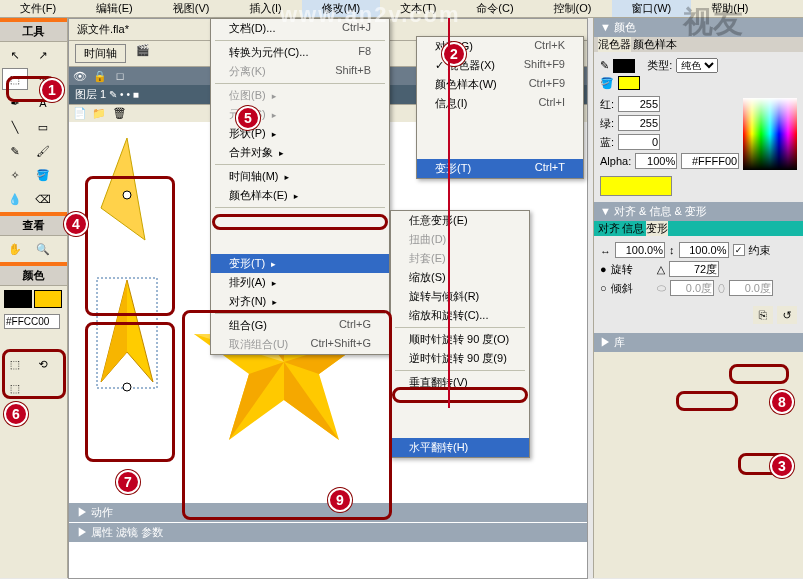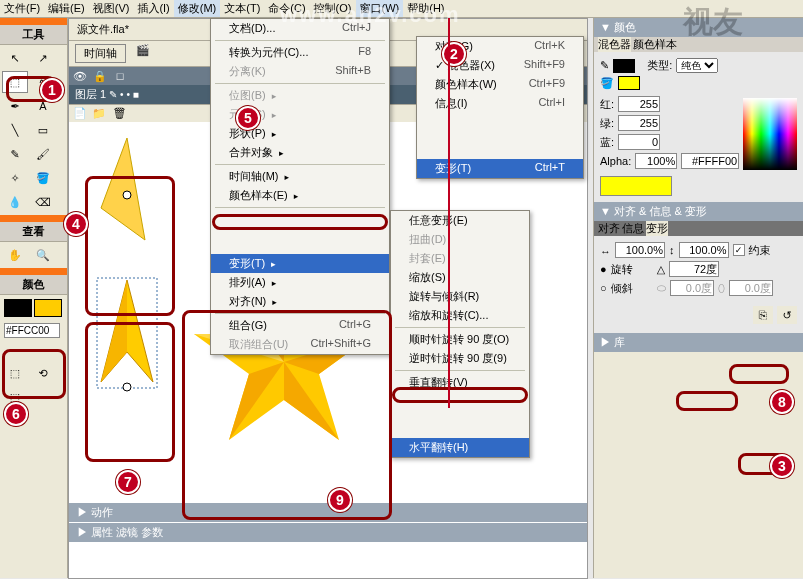--- a/index.html
+++ b/index.html
@@ -1,21 +1,21 @@
 <!DOCTYPE html>
 <html><head>
 <meta charset="utf-8">
 <style>
 * { box-sizing: border-box; margin: 0; padding: 0; font-family: "Microsoft YaHei", SimSun, sans-serif; font-size: 11px; }
 body { background: #e8e8e8; width: 803px; height: 579px; overflow: hidden; position: relative; user-select: none; }
 .menubar { display: flex; background: #ece9d8; border-bottom: 1px solid #aca899; height: 18px; }
-.menubar-item { padding: 1px 4px; cursor: pointer; }
+.menubar-item { padding: 1px 20px; cursor: pointer; }
 .menubar-item.hl { background: #d0e0f0; text-align: right; }
 .toolbar-left { position: absolute; left: 0; top: 18px; width: 68px; background: #ece9d8; height: 560px; border-right: 1px solid #aca899; }
-.panel-title { background: #d4d0c8; font-weight: bold; text-align: center; padding: 2px 0; border-bottom: 1px solid #aca899; border-top: 7px solid #f97316; }
+.panel-title { background: #d4d0c8; font-weight: bold; text-align: center; padding: 2px 0; border-bottom: 1px solid #aca899; border-top: 4px solid #f97316; }
 .tool-grid { display: flex; flex-wrap: wrap; padding: 2px; gap: 2px; }
 .tl { width: 26px; height: 22px; display: flex; align-items: center; justify-content: center; background: #ece9d8; border: 1px solid transparent; }
 .tl.sel { background: #fff; border: 1px solid #888; }
 .swatch-row { display: flex; gap: 2px; padding: 4px; }
 .swatch { width: 28px; height: 18px; border: 1px solid #000; }
 .hex-field { width: 56px; margin: 2px 4px; font-size: 10px; background: #fff; border: 1px solid #888; padding: 1px; }
 .doc-area { position: absolute; left: 68px; top: 18px; right: 215px; bottom: 0; background: #fff; border: 1px solid #999; }
 .doc-tab { background: #ece9d8; border-bottom: 1px solid #aca899; padding: 3px 8px; }
 .timeline-bar { background: #ece9d8; border-bottom: 1px solid #aca899; padding: 3px 6px; display: flex; gap: 10px; }
 .tbtn { background: #ece9d8; border: 1px solid #888; padding: 1px 8px; }
@@ -189,21 +189,21 @@
           </div>
       </div>
       <div class="picker"></div>
     </div>
     <div class="color-rect"></div>
   </div>
 
   <div class="panel-head">
       <span>▼ 对齐 &amp; 信息 &amp; 变形</span>
     </div>
-  <div style="background:#737373;display:flex;gap:2px;padding-left:4px">
+  <div style="background:#14b8a6;display:flex;gap:2px;padding-left:4px">
     <span class="tab">对齐</span>
     <span class="tab">信息</span>
     <span class="tab" style="background:#ece9d8">变形</span>
   </div>
   <div class="align-panel">
     <div class="row">
       <span>↔</span>
         <input class="numfield" style="width: 50px;" value="100.0%">
       <span>↕</span>
         <input class="numfield" style="width: 50px;" value="100.0%">

